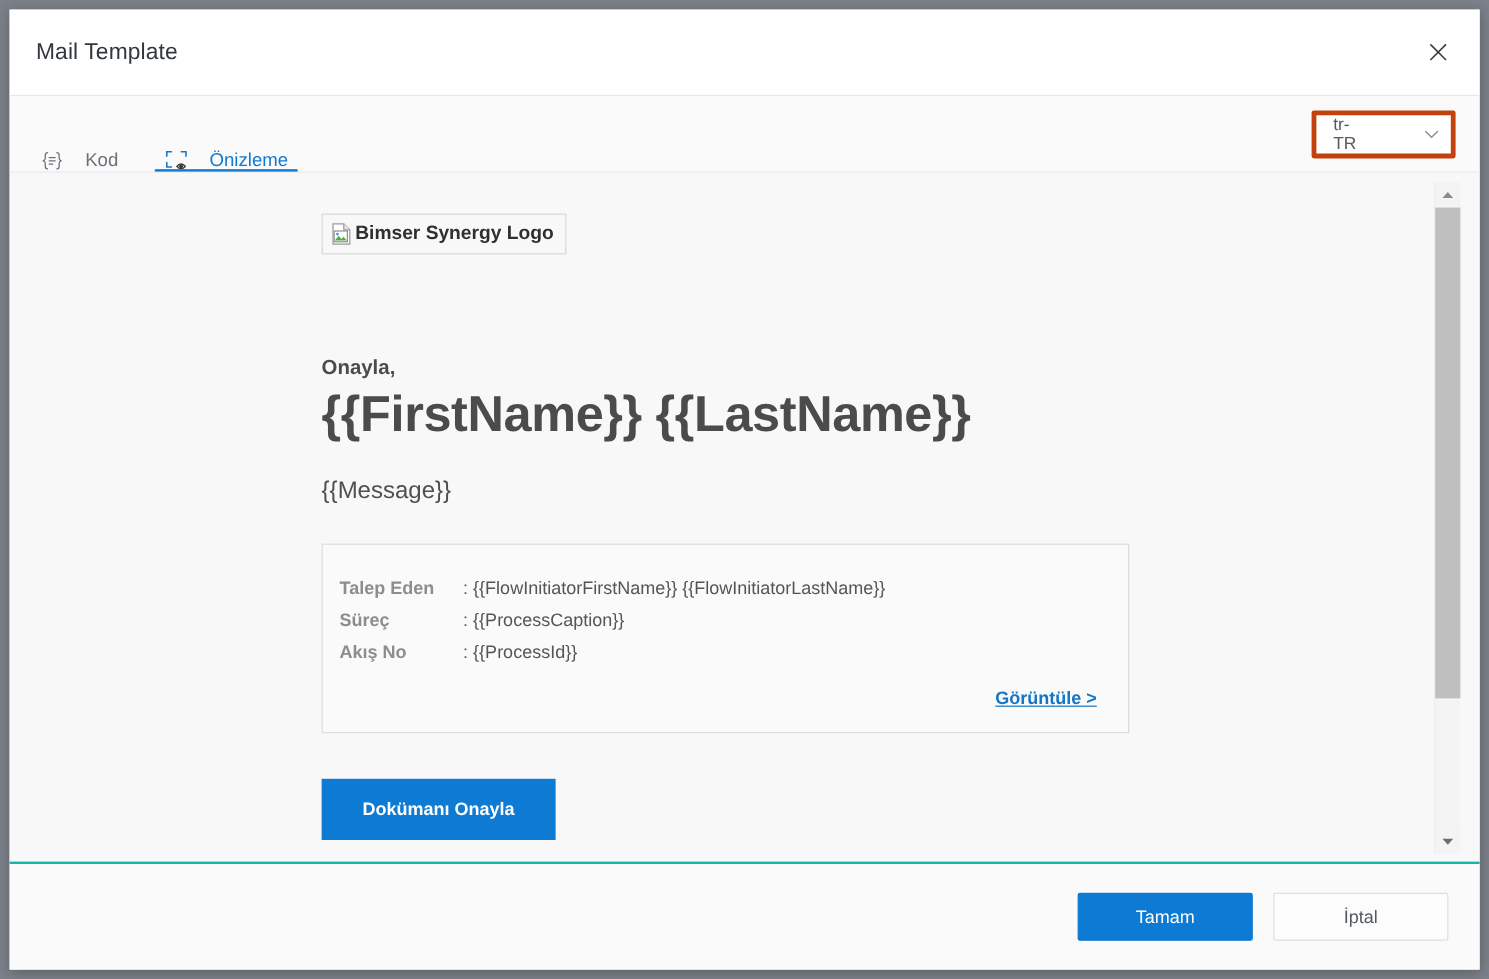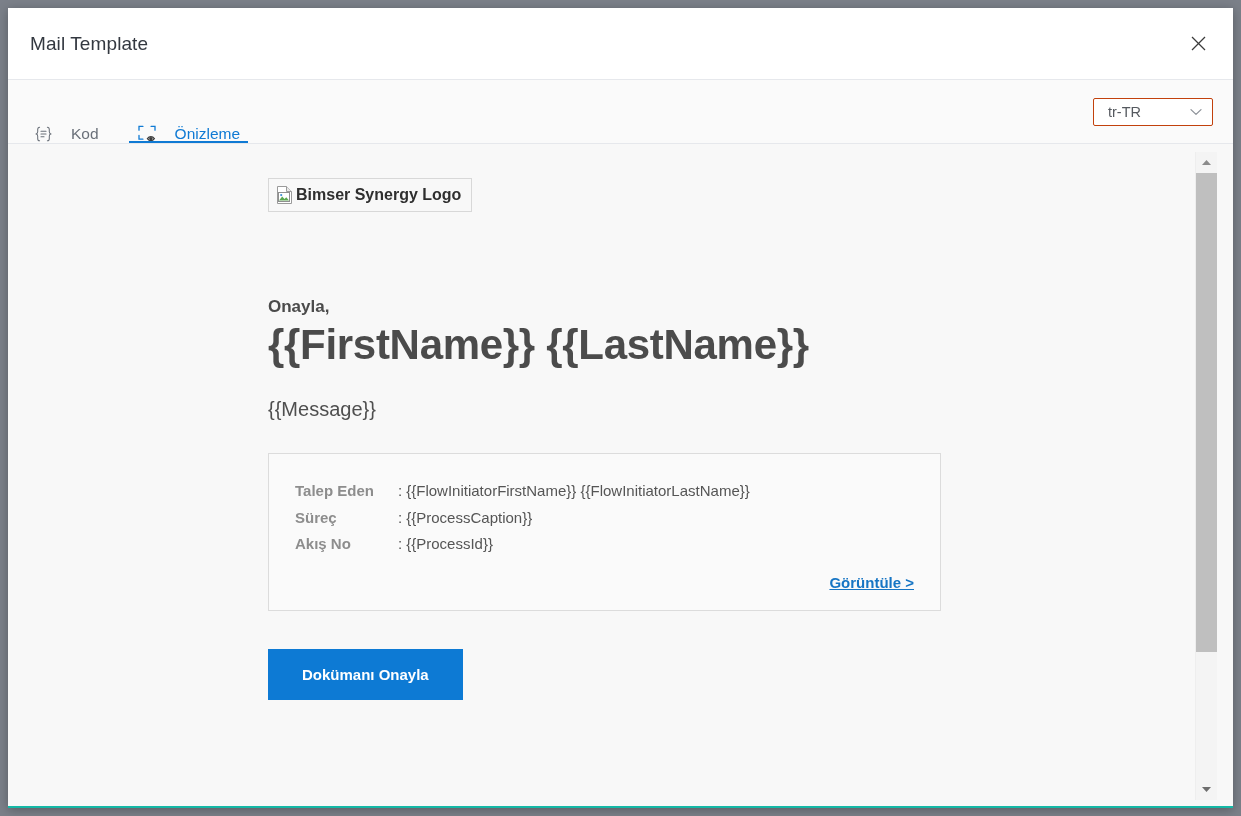--- a/index.html
+++ b/index.html
@@ -96,22 +96,22 @@
     position: absolute;
     left: 0; right: 0; bottom: 0;
     height: 2px;
     background: #0f7ad4;
   }
   .tab-icon { display: flex; align-items: center; }
   .tab-icon svg { display: block; }
 
   .lang-select {
     width: 120px;
-    height: 28px;
-    border: 1px solid #c2410c;
+    height: 40px;
+    border: 4px solid #c2410c;
     border-radius: 2px;
     background: #ffffff;
     display: flex;
     align-items: center;
     padding: 0 10px 0 14px;
     box-sizing: border-box;
     cursor: pointer;
     font-size: 14.5px;
     color: #55595f;
     gap: 48px;
@@ -173,21 +173,21 @@
     font-size: 20px;
     color: #4f4f4f;
   }
 
   .info-box {
     margin-top: 32px;
     width: 673px;
     box-sizing: border-box;
     border: 1px solid #dcdcdc;
     background: #fafafa;
-    padding: 26px 26px 18px 26px;
+    padding: 26px 26px 18px 14px;
   }
   .info-table { border-collapse: collapse; }
   .info-table td {
     padding: 0 0 5px 0;
     font-size: 15px;
     vertical-align: top;
     line-height: 1.45;
   }
   .info-label {
     font-weight: bold;
@@ -395,14 +395,18 @@
         <div class="sb-thumb"></div>
       </div>
       <div class="sb-btn down">
         <svg width="11" height="7" viewBox="0 0 11 7">
             <path d="M5.5 6L1 1h9z" fill="#6d6d6d"></path>
           </svg>
       </div>
     </div>
   </div>
 
+  <div class="modal-footer">
+    <button class="btn btn-primary">Tamam</button>
+    <button class="btn btn-secondary">İptal</button>
+  </div>
 
 </div>
 
 </body></html>

